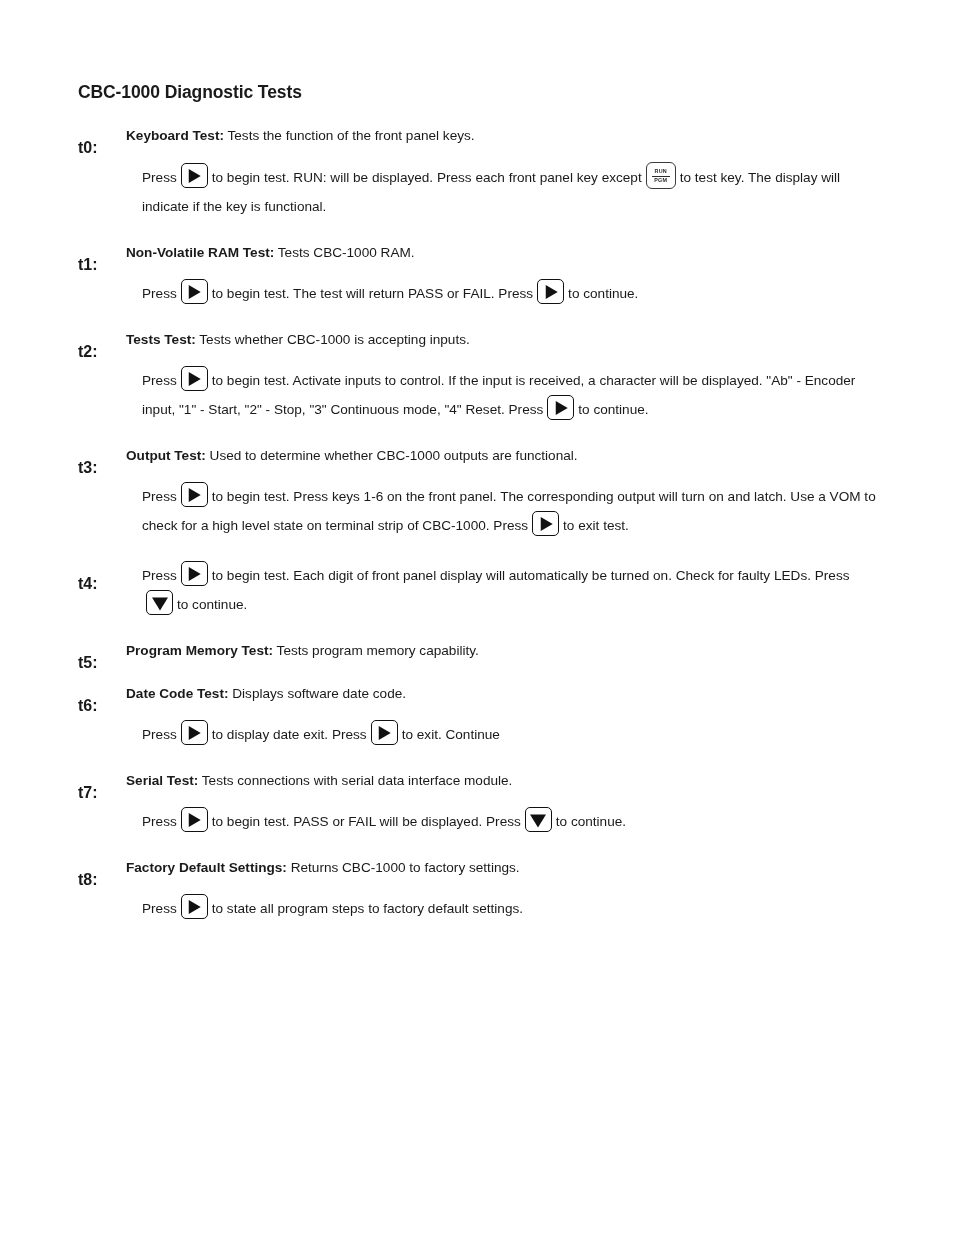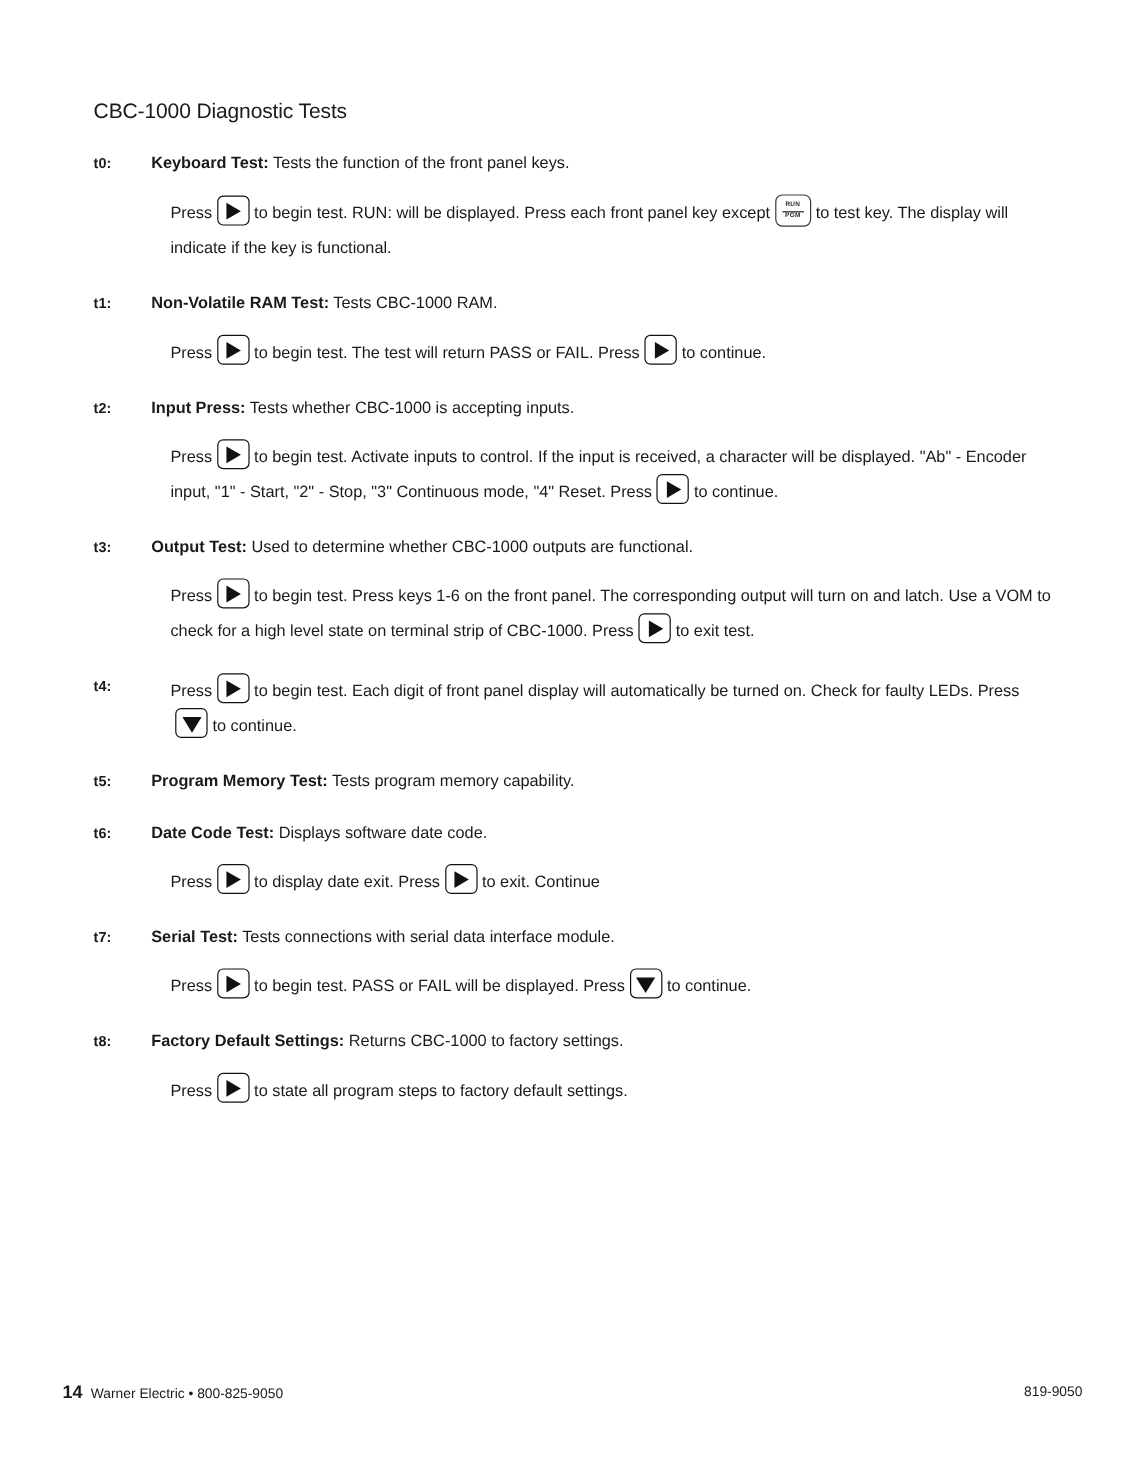--- a/index.html
+++ b/index.html
@@ -23,35 +23,35 @@
     box-sizing: border-box;
   }
   .content {
     position: absolute;
     left: 78px;
     top: 82px;
     width: 800px;
   }
   .page-title {
     font-size: 17.5px;
-    font-weight: normal;
+    font-weight: bold;
     letter-spacing: -0.1px;
     margin: 0 0 22px 0;
     line-height: 1.2;
   }
   .test-block {
     position: relative;
     margin-bottom: 21px;
   }
   .test-id {
     position: absolute;
     left: 0;
-    top: 0;
+    top: 12px;
     width: 46px;
-    font-size: 12px;
+    font-size: 16px;
     font-weight: bold;
     line-height: 22px;
   }
   .test-body {
     margin-left: 48px;
     font-size: 13.6px;
     line-height: 22px;
   }
   .test-head {
     margin: 0;
@@ -191,21 +191,21 @@
       <div class="test-id">t1:</div>
       <div class="test-body">
         <p class="test-head"><span class="tname">Non-Volatile RAM Test:</span><span class="tdesc"> Tests CBC-1000 RAM.</span></p>
         <p class="test-steps"><span>Press</span><span class="key key-play"><span class="tri"></span></span><span>to begin test. The test will return PASS or FAIL. Press</span><span class="key key-play"><span class="tri"></span></span><span>to continue.</span></p>
       </div>
     </div>
 
     <div class="test-block">
       <div class="test-id">t2:</div>
       <div class="test-body">
-        <p class="test-head"><span class="tname">Input Press:</span><span class="tdesc"> Tests whether CBC-1000 is accepting inputs.</span></p>
+        <p class="test-head"><span class="tname">Tests Test:</span><span class="tdesc"> Tests whether CBC-1000 is accepting inputs.</span></p>
         <p class="test-steps"><span>Press</span><span class="key key-play"><span class="tri"></span></span><span>to begin test. Activate inputs to control. If the input is received, a character will be displayed. "Ab" - Encoder input,  "1" - Start, "2" - Stop, "3" Continuous mode, "4" Reset. Press</span><span class="key key-play"><span class="tri"></span></span><span>to continue.</span></p>
       </div>
     </div>
 
     <div class="test-block">
       <div class="test-id">t3:</div>
       <div class="test-body">
         <p class="test-head"><span class="tname">Output Test:</span><span class="tdesc"> Used to determine whether CBC-1000 outputs are functional.</span></p>
         <p class="test-steps"><span>Press</span><span class="key key-play"><span class="tri"></span></span><span>to begin test. Press keys 1-6 on the front panel. The corresponding output will turn on and latch. Use a VOM to check for a high level state on terminal strip of CBC-1000. Press</span><span class="key key-play"><span class="tri"></span></span><span>to exit test.</span></p>
       </div>
@@ -244,20 +244,14 @@
     <div class="test-block">
       <div class="test-id">t8:</div>
       <div class="test-body">
         <p class="test-head"><span class="tname">Factory Default Settings:</span><span class="tdesc"> Returns CBC-1000 to factory settings.</span></p>
         <p class="test-steps"><span>Press</span><span class="key key-play"><span class="tri"></span></span><span>to state all program steps to factory default settings.</span></p>
       </div>
     </div>
 
   </div>
 
-  <div class="footer">
-    <div class="footer-left">
-      <span class="footer-page">14</span><span class="footer-imprint">Warner Electric • 800-825-9050</span>
-    </div>
-    <div class="footer-right">819-9050</div>
-  </div>
 
 </div>
 
 </body></html>

